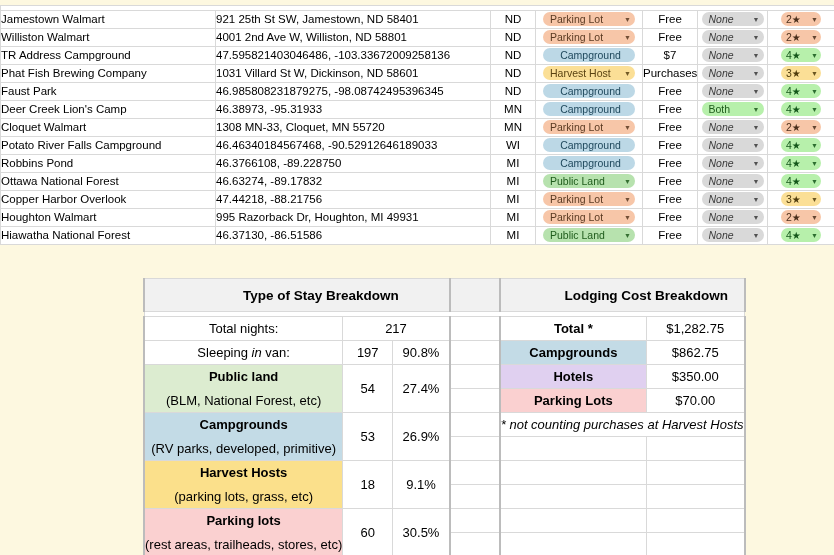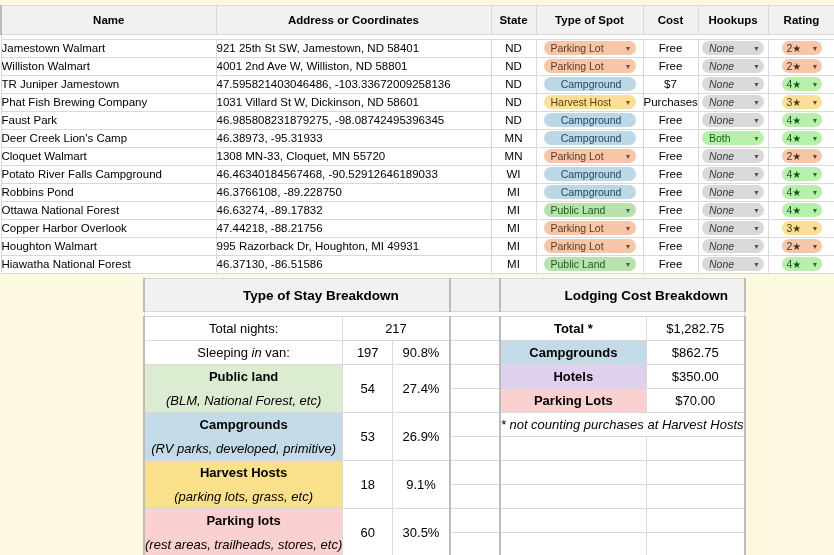--- a/index.html
+++ b/index.html
@@ -155,21 +155,20 @@
   .outer-l { border-left: 2px solid #bcbcbc !important; }
   .outer-r { border-right: 2px solid #bcbcbc !important; }
   .row-std { height: 23px; }
   .cat-main {
     font-weight: bold;
     font-size: 13.5px;
     height: 22px;
     border-bottom: none !important;
   }
   .cat-sub {
-    font-style: italic;
     font-size: 10px;
     height: 20px;
     border-top: none !important;
     color: #222;
   }
   .bg-public  { background: #dcecd0 !important; }
   .bg-campgr  { background: #c3dbe6 !important; }
   .bg-harvest { background: #fbe08b !important; }
   .bg-parking { background: #fad0d0 !important; }
   .bg-hotels  { background: #e0d0f0 !important; }
@@ -194,29 +193,20 @@
       <colgroup>
         <col style="width:215px">
         <col style="width:275px">
         <col style="width:45px">
         <col style="width:107px">
         <col style="width:55px">
         <col style="width:70px">
         <col style="width:67px">
       </colgroup>
       <thead>
-        <tr id="spots-header-row">
-            <th class="hdr outer-l">Name</th>
-            <th class="hdr">Address or Coordinates</th>
-            <th class="hdr">State</th>
-            <th class="hdr">Type of Spot</th>
-            <th class="hdr">Cost</th>
-            <th class="hdr">Hookups</th>
-            <th class="hdr">Rating</th>
-          </tr>
         <tr class="hdr-band">
           <td colspan="7"></td>
         </tr>
       </thead>
       <tbody id="spots-body">
           <tr>
             <td class="rowcell cell-pad-l">Jamestown Walmart</td>
             <td class="rowcell cell-pad-l">921 25th St SW, Jamestown, ND  58401</td>
             <td class="rowcell cell-center">ND</td>
             <td class="rowcell cell-center"><span class="chip chip-type c-parking">
@@ -245,21 +235,21 @@
             <td class="rowcell cell-center"><span class="chip chip-hook c-none">
                 <span class="chip-label">None</span>
                 <span class="caret">▼</span>
               </span></td>
             <td class="rowcell cell-center"><span class="chip chip-rate r-orange">
                 <span class="chip-label">2<span class="star">★</span></span>
                 <span class="caret">▼</span>
               </span></td>
           </tr>
           <tr>
-            <td class="rowcell cell-pad-l">TR Juniper Jamestown</td>
+            <td class="rowcell cell-pad-l">TR Address Campground</td>
             <td class="rowcell cell-pad-l">47.595821403046486, -103.33672009258136</td>
             <td class="rowcell cell-center">ND</td>
             <td class="rowcell cell-center"><span class="chip chip-type c-campgr">
                 <span class="chip-label">Campground</span>
                 <span class="caret">▼</span>
               </span></td>
             <td class="rowcell cell-center cost-money">$7</td>
             <td class="rowcell cell-center"><span class="chip chip-hook c-none">
                 <span class="chip-label">None</span>
                 <span class="caret">▼</span>

